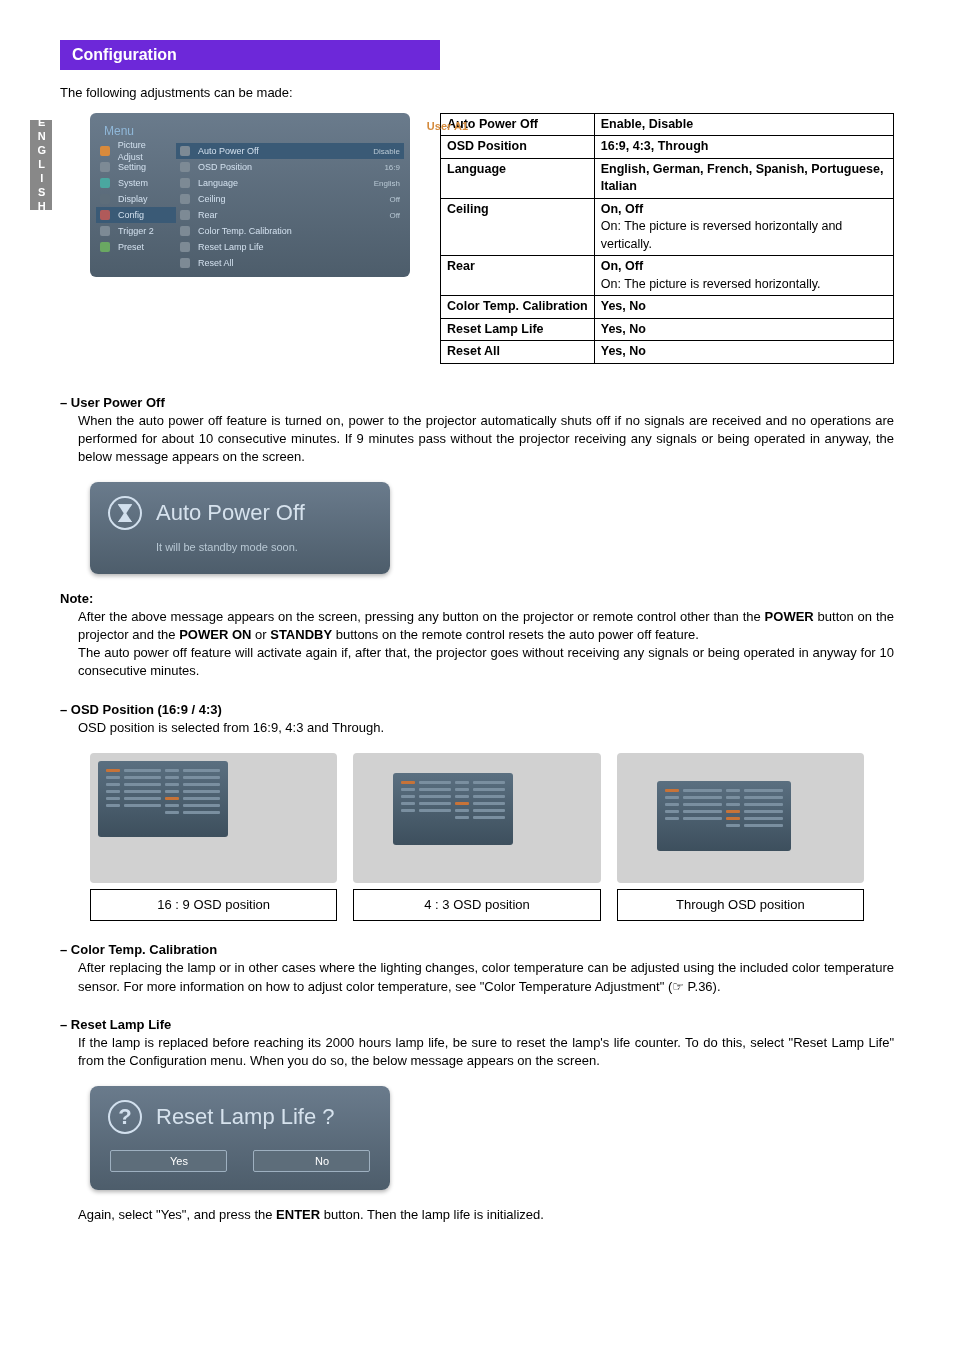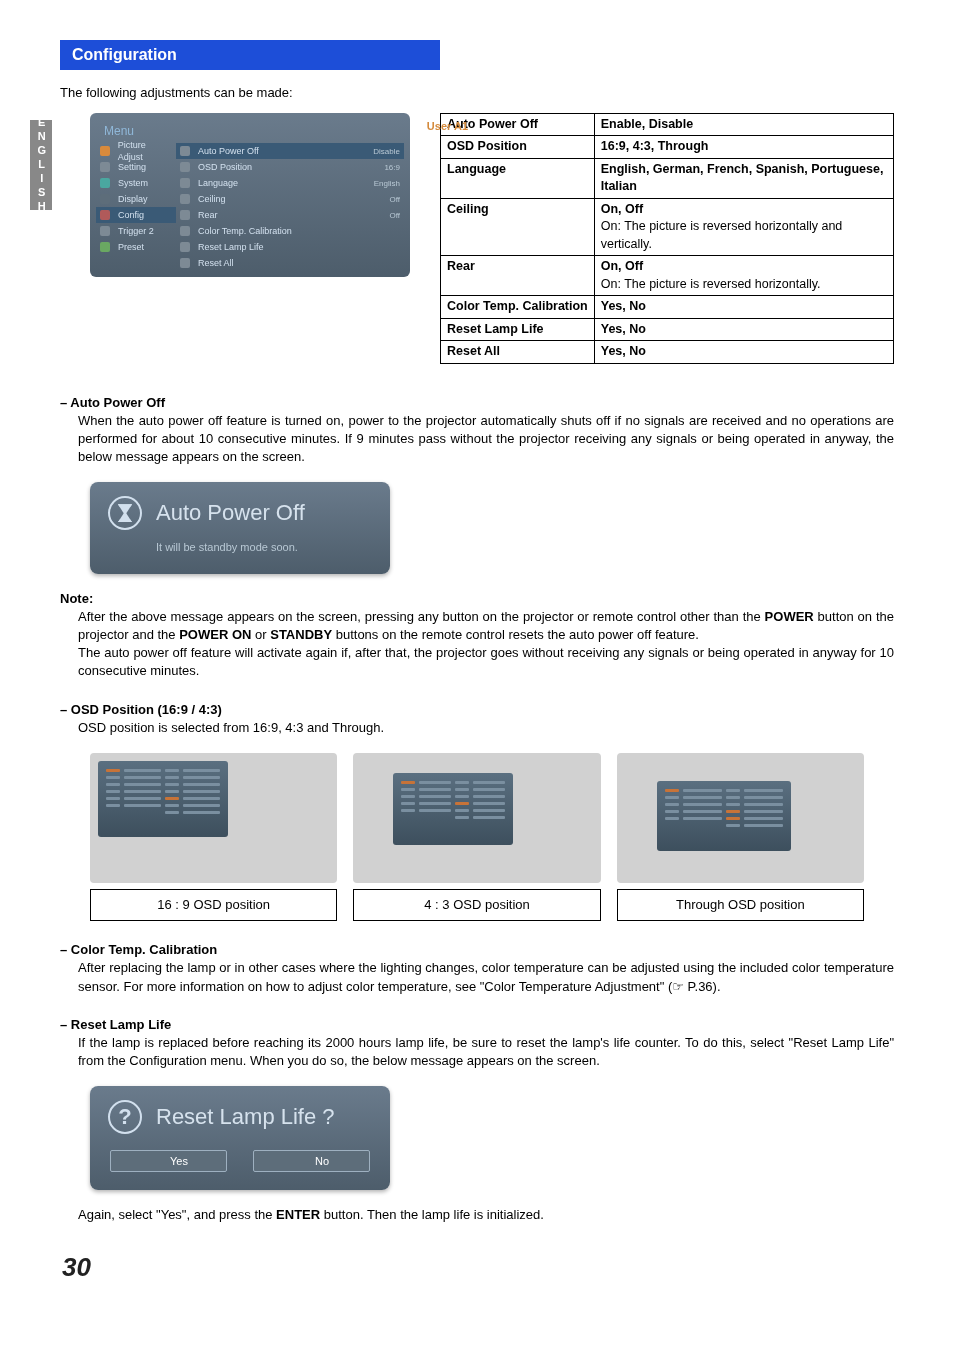--- a/index.html
+++ b/index.html
@@ -26,21 +26,21 @@
     font-size: 11px;
     writing-mode: vertical-rl;
     text-orientation: upright;
     letter-spacing: 2px;
     display: flex;
     align-items: center;
     justify-content: center;
   }
   .content { margin: 0 60px 40px 60px; }
   .section-header {
-    background: #1d4ed8;
+    background: #6d28d9;
     color: #fff;
     font-weight: bold;
     padding: 4px 12px;
     font-size: 16px;
     width: 380px;
     margin-bottom: 14px;
   }
   .intro { margin-bottom: 10px; }
   .top-row { display: flex; gap: 30px; margin-bottom: 30px; align-items: flex-start; }
   .menu-panel {
@@ -258,21 +258,21 @@
             <td><b>Yes, No</b></td>
           </tr>
           <tr>
             <td>Reset All</td>
             <td><b>Yes, No</b></td>
           </tr>
         </tbody>
     </table>
   </div>
 
-  <div class="subsection-head">– Auto Power Off</div>
+  <div class="subsection-head">– User Power Off</div>
   <div class="body-text">When the auto power off feature is turned on, power to the projector automatically shuts off if no signals are received and no operations are performed for about 10 consecutive minutes. If 9 minutes pass without the projector receiving any signals or being operated in anyway, the below message appears on the screen.</div>
 
   <div class="callout-box">
     <div class="callout-head">
       <span class="callout-icon">
           <span class="hourglass"></span>
         </span>
       <span class="callout-title">Auto Power Off</span>
     </div>
     <div class="callout-sub">It will be standby mode soon.</div>
@@ -443,14 +443,13 @@
     <div class="yesno-row">
       <div class="yn-btn">Yes</div>
       <div class="yn-btn">No</div>
     </div>
   </div>
 
   <div class="body-text">
     <span>Again, select "Yes", and press the </span><b>ENTER</b><span> button. Then the lamp life is initialized.</span>
   </div>
 
-  <div class="page-num">30</div>
 </div>
 
 </body></html>

